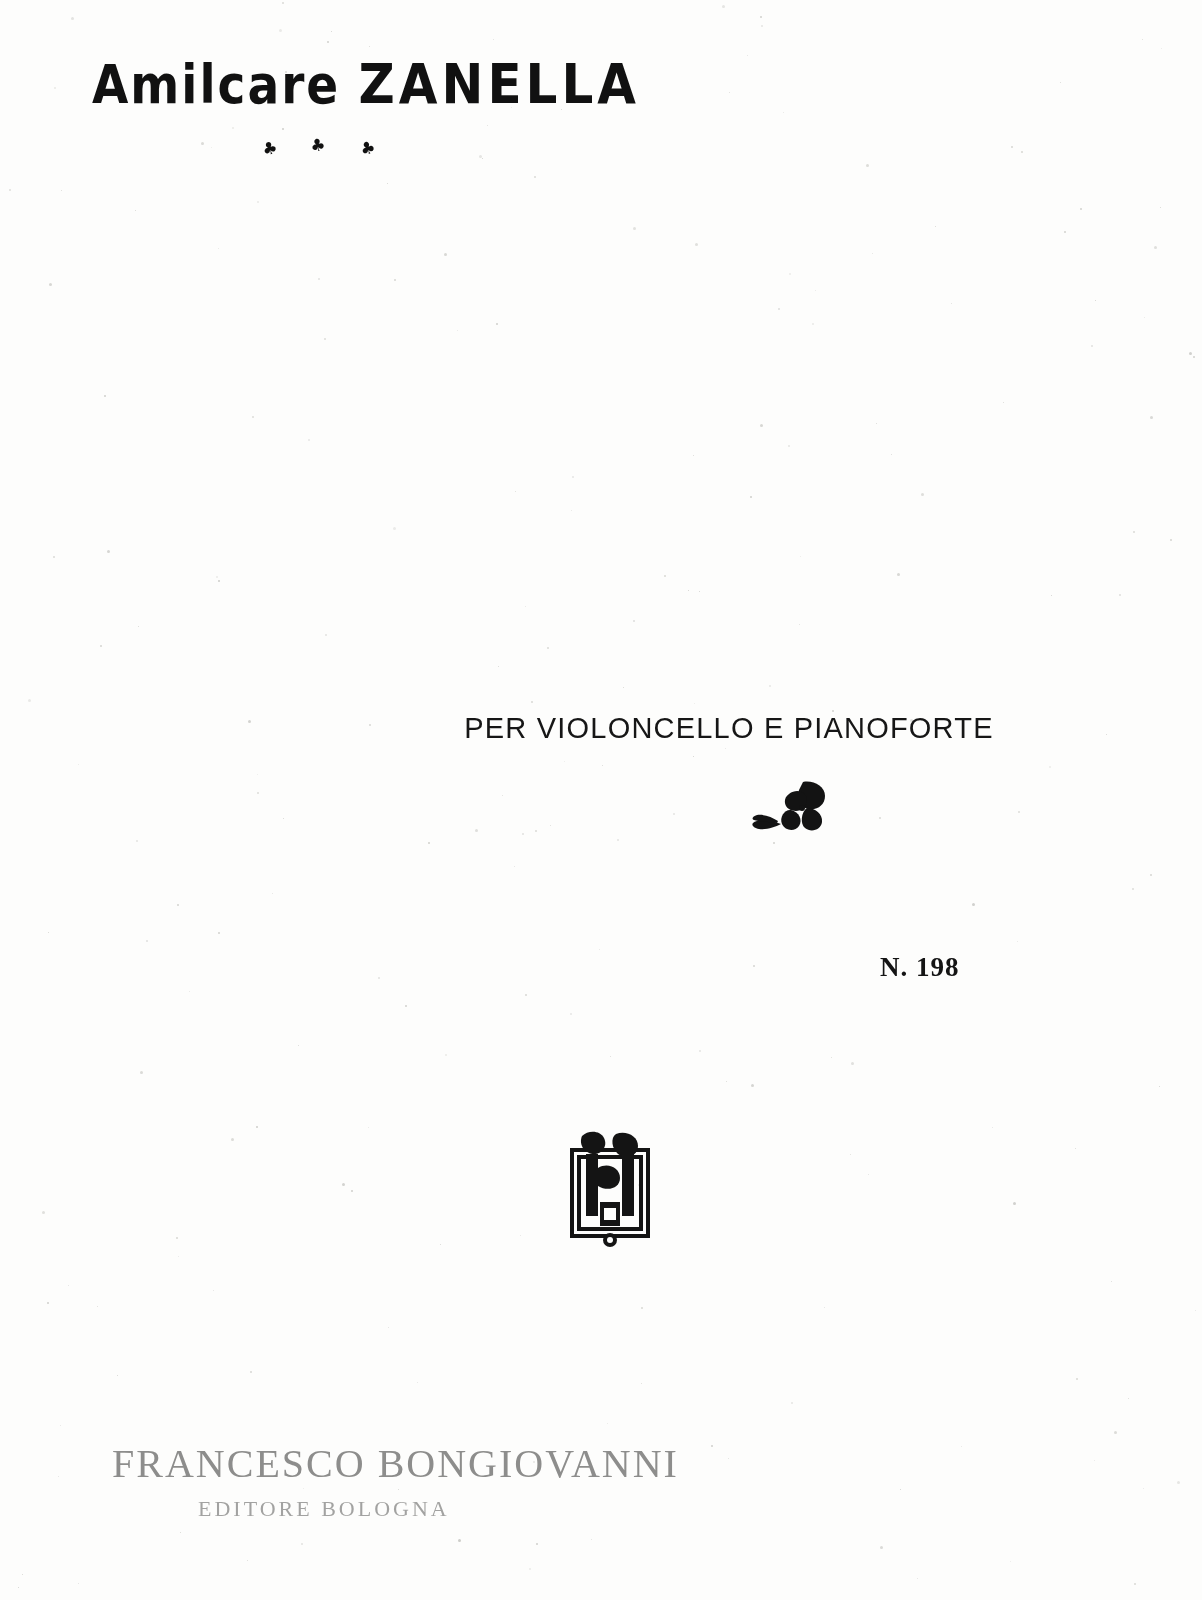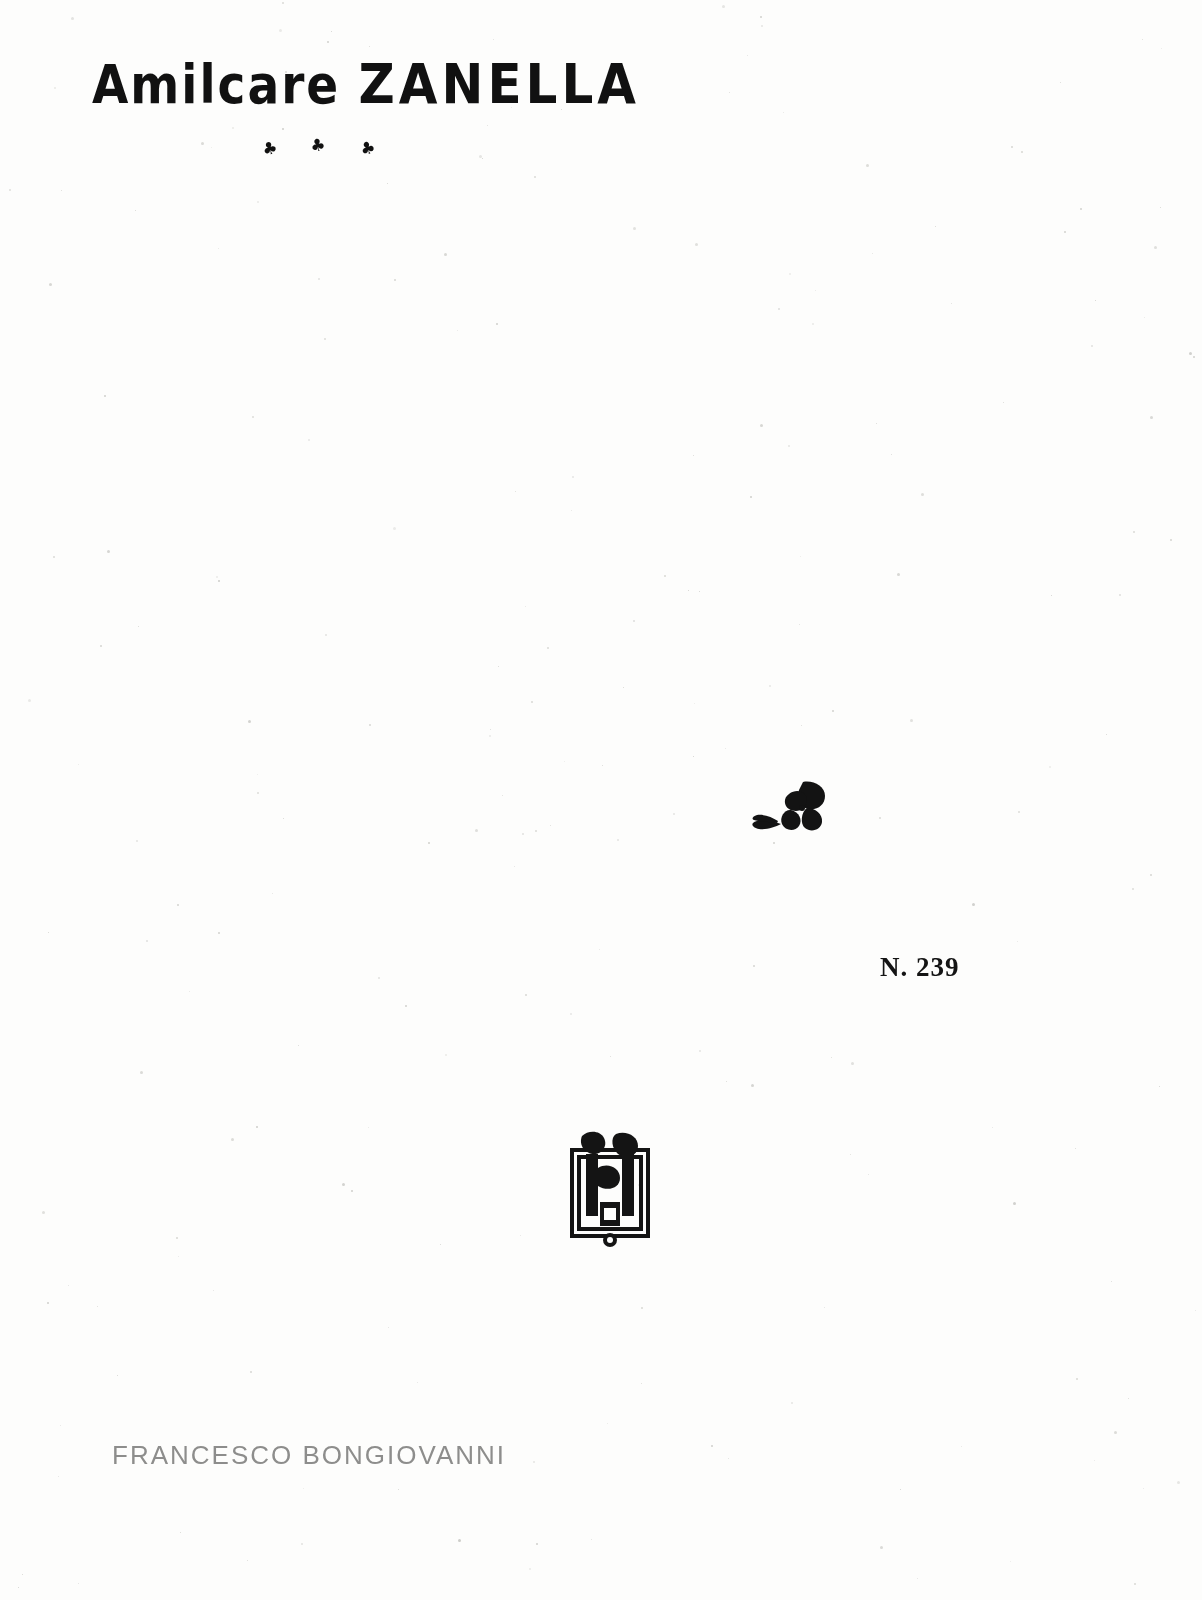--- a/index.html
+++ b/index.html
@@ -128,22 +128,22 @@
     position: absolute;
     left: 0;
     top: 1440px;
     width: 1202px;
     text-align: left;
     padding-left: 112px;
     box-sizing: border-box;
     color: #4a4a48;
   }
   .pub-name {
-    font-family: Liberation Sans, sans-serif;
-    font-size: 26px;
+    font-family: Liberation Serif, serif;
+    font-size: 40px;
     letter-spacing: 2px;
     opacity: .62;
     white-space: nowrap;
   }
   .pub-city {
     margin-top: 9px;
     padding-left: 86px;
     font-family: "Liberation Serif", serif;
     font-size: 22px;
     letter-spacing: 3px;
@@ -391,36 +391,37 @@
     <span>Amilcare</span>
     <span class="sur">ZANELLA</span>
   </div>
 
   <div class="clovers">
     <span class="clover" style="left:0px;   top:6px;  transform:rotate(-18deg);">♣</span>
     <span class="clover" style="left:48px;  top:3px;  transform:rotate(-12deg);">♣</span>
     <span class="clover" style="left:98px;  top:6px;  transform:rotate(-20deg);">♣</span>
   </div>
 
+  <div class="subtitle">PER VIOLONCELLO E PIANOFORTE</div>
 
   <div class="leaf-orn">
     <svg viewBox="0 0 90 70" width="90" height="70" aria-hidden="true">
       <g fill="#131313">
         <path d="M58 4 C68 2 80 8 80 18 C80 28 70 34 60 30 C54 27 52 18 54 12 Z"></path>
         <path d="M44 16 C52 10 62 14 62 22 C62 31 52 36 44 31 C39 28 38 20 44 16 Z"></path>
         <path d="M62 30 C70 30 78 36 77 44 C76 52 66 55 60 50 C55 46 56 34 62 30 Z"></path>
         <path d="M46 32 C54 34 58 42 54 48 C50 54 40 53 37 46 C34 39 40 31 46 32 Z"></path>
         <path d="M36 46 C30 49 22 52 14 51 C9 50 6 47 8 45 C12 41 24 43 30 44 Z"></path>
         <path d="M33 43 C27 39 19 36 12 37 C8 38 6 41 9 42 C14 44 26 44 32 45 Z"></path>
         <circle cx="57" cy="30" r="3"></circle>
       </g>
     </svg>
   </div>
 
-  <div class="cat-number">N. 239</div>
+  <div class="cat-number">N. 198</div>
 
   <div class="monogram">
     <svg viewBox="0 0 96 132" width="96" height="132" aria-hidden="true">
       <g fill="none" stroke="#141414" stroke-width="4">
         <rect x="10" y="22" width="76" height="86"></rect>
         <rect x="17" y="29" width="62" height="72"></rect>
       </g>
       <g fill="#141414">
         <path d="M20 8 C26 2 38 2 42 10 C46 18 40 26 32 26 C24 26 16 18 20 8 Z"></path>
         <path d="M54 6 C64 2 76 8 76 18 C76 28 64 32 56 26 C50 21 48 10 54 6 Z"></path>
@@ -430,15 +431,16 @@
         <rect x="38" y="74" width="20" height="24"></rect>
         <rect x="42" y="80" width="12" height="12" fill="#fdfdfc"></rect>
         <circle cx="48" cy="112" r="7"></circle>
         <circle cx="48" cy="112" r="3" fill="#fdfdfc"></circle>
       </g>
     </svg>
   </div>
 
   <div class="footer">
     <div class="pub-name">FRANCESCO BONGIOVANNI</div>
+    <div class="pub-city">EDITORE  BOLOGNA</div>
   </div>
 
 </div>
 
 </body></html>

